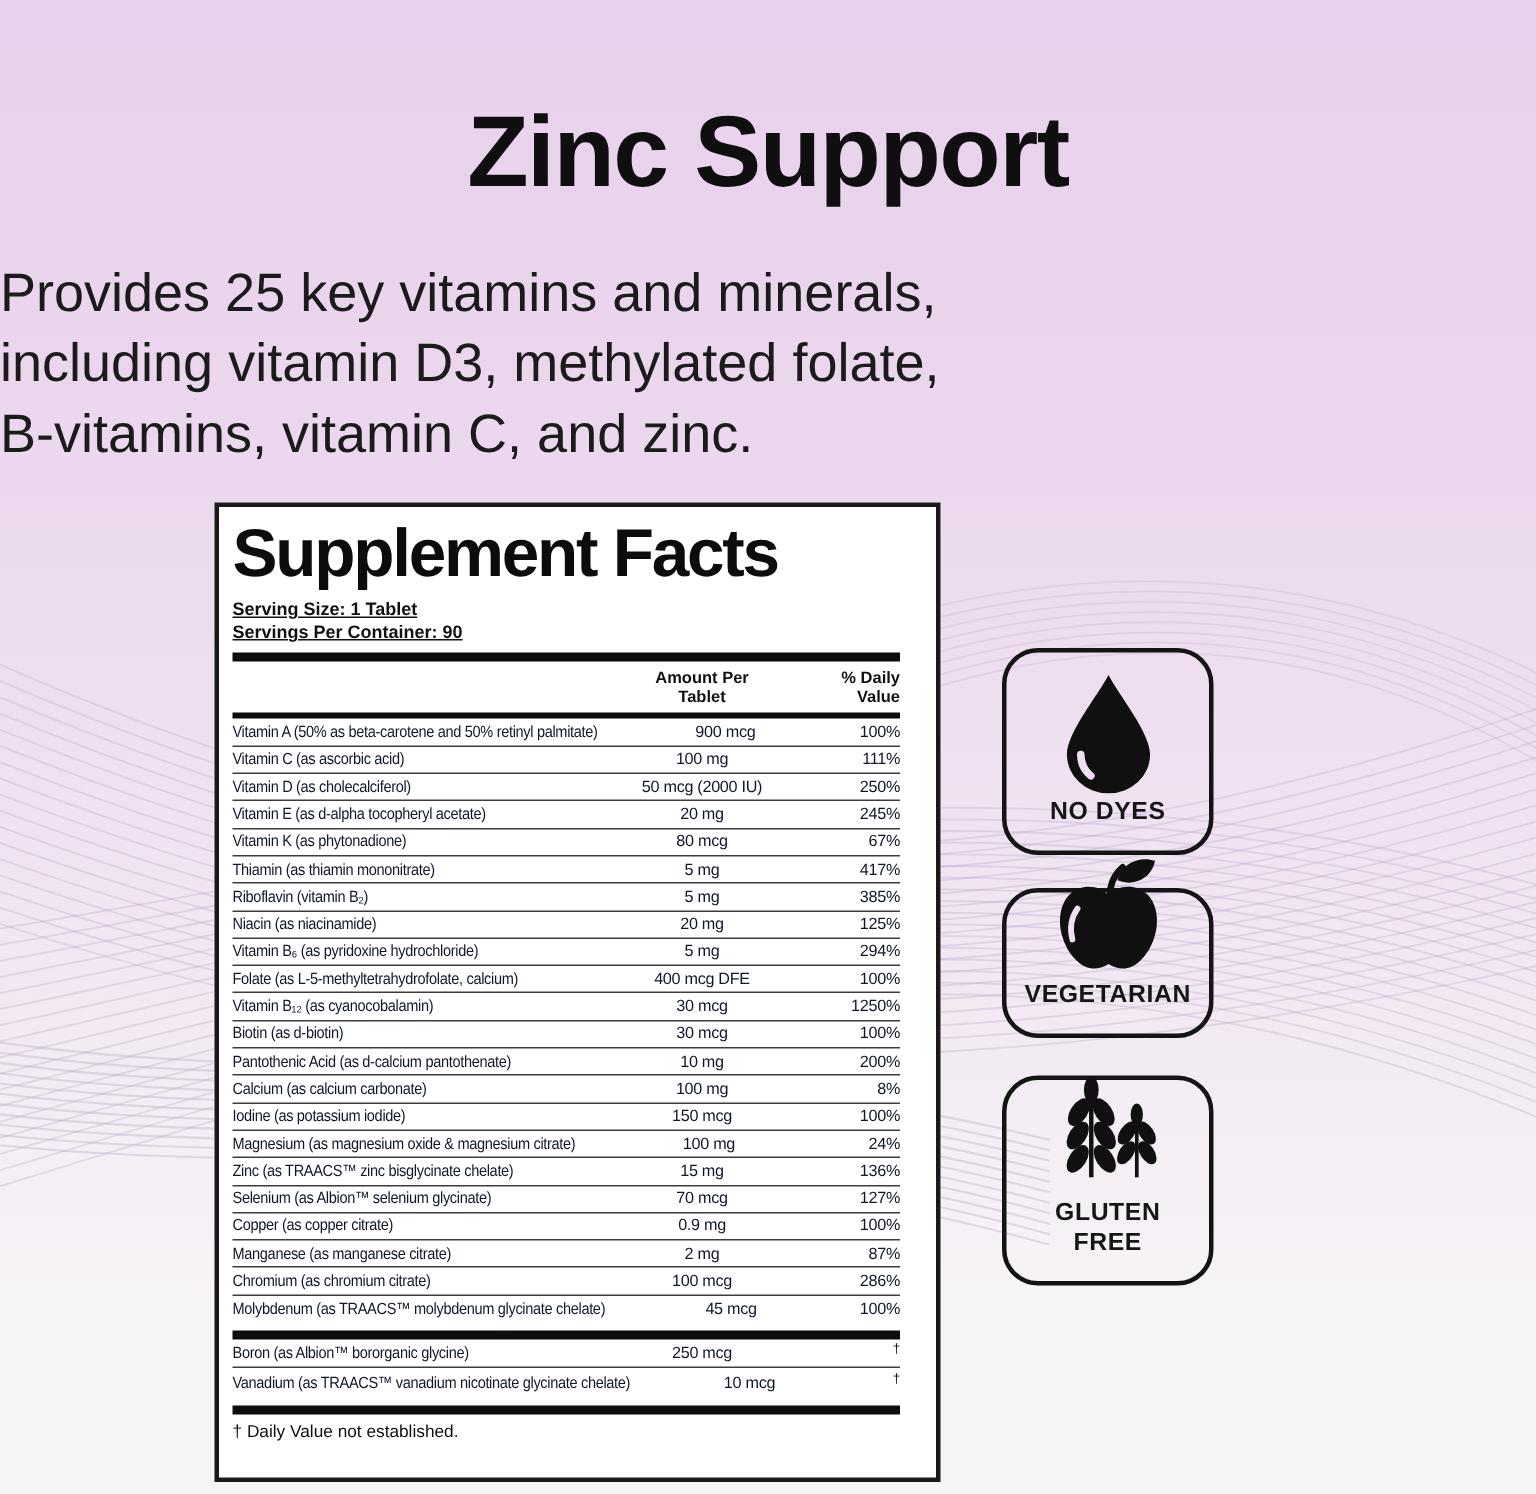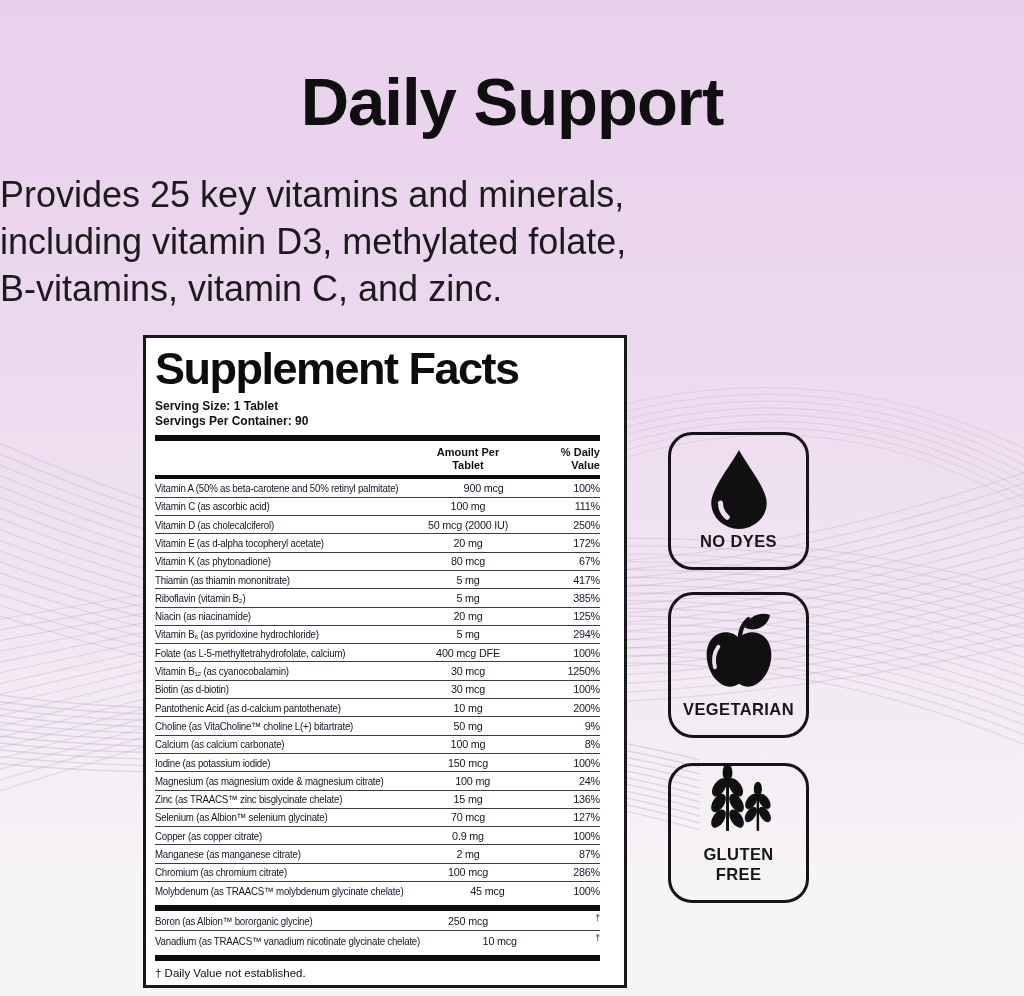--- a/index.html
+++ b/index.html
@@ -23,21 +23,21 @@
 
   
   .panel {
     position:absolute; left:143px; top:335px; width:484px; height:653px;
     background:#ffffff; border:3px solid #191919; padding:5px 24px 0 9px;
   }
   .sf-heading {
     font-size:45px; font-weight:bold; letter-spacing:-1.5px; line-height:1.02;
     color:#0c0c0c; margin:3px 0 7px 0; white-space:nowrap;
   }
-  .sf-serving { font-size:12px; font-weight:bold; color:#111; line-height:1.3; }
+  .sf-serving { font-size:12px; font-weight:bold; color:#111; line-height:1.3;text-decoration:underline; }
   .bar-thick { height:6px; background:#0d0d0d; margin-top:5px; }
   .bar-mid   { height:4px; background:#0d0d0d; margin-top:3px; }
   .sf-header-row { display:flex; align-items:flex-end; margin-top:5px; }
   .sf-header-spacer { flex:1; }
   .h-amount {
     width:132px; text-align:center; font-size:11px; font-weight:bold;
     line-height:1.2; white-space:pre-line; color:#111;
   }
   .h-dv {
     width:66px; text-align:right; font-size:11px; font-weight:bold;
@@ -60,21 +60,21 @@
   .sf-footnote { font-size:11.5px; font-weight:normal; color:#0e0e0e; padding:6px 0 6px 0; }
 
   
   .badges { position:absolute; left:668px; top:432px; width:141px; }
   .badge {
     width:141px; border:3px solid #141414; border-radius:24px;
     display:flex; flex-direction:column; align-items:center; justify-content:flex-end;
     background:transparent;
   }
   .badge-no-dyes    { height:138px; margin-bottom:22px; }
-  .badge-vegetarian { height:146px; margin-bottom:25px;border-radius:25px; }
+  .badge-vegetarian { height:100px; margin-bottom:25px; }
   .badge-gluten     { height:140px; }
   .badge .icon { flex:1; display:flex; align-items:center; justify-content:center; width:100%; padding-top:8px; }
   .badge-label {
     font-size:16.5px; font-weight:bold; color:#161616; letter-spacing:0.4px;
     text-align:center; line-height:1.25; white-space:pre-line; padding-bottom:15px;
   }
 </style>
 </head>
 <body>
 
@@ -129,21 +129,21 @@
       <path d="M520 140 C 720 40, 900 60, 1060 170" fill="none" stroke="#b7a2c3" stroke-opacity="0.25" stroke-width="1.1"></path>
       <path d="M520 131 C 720 34, 900 54, 1060 161" fill="none" stroke="#b7a2c3" stroke-opacity="0.25" stroke-width="1.1"></path>
       <path d="M520 122 C 720 28, 900 48, 1060 152" fill="none" stroke="#b7a2c3" stroke-opacity="0.25" stroke-width="1.1"></path>
       <path d="M520 113 C 720 22, 900 42, 1060 143" fill="none" stroke="#b7a2c3" stroke-opacity="0.25" stroke-width="1.1"></path>
       <path d="M520 104 C 720 16, 900 36, 1060 134" fill="none" stroke="#b7a2c3" stroke-opacity="0.25" stroke-width="1.1"></path>
       <path d="M520 95 C 720 10, 900 30, 1060 125" fill="none" stroke="#b7a2c3" stroke-opacity="0.25" stroke-width="1.1"></path>
       <path d="M520 86 C 720 4, 900 24, 1060 116" fill="none" stroke="#b7a2c3" stroke-opacity="0.25" stroke-width="1.1"></path>
       <path d="M520 77 C 720 -2, 900 18, 1060 107" fill="none" stroke="#b7a2c3" stroke-opacity="0.25" stroke-width="1.1"></path>
     </svg>
 
-  <div class="title">Daily Support</div>
+  <div class="title">Zinc Support</div>
   <div class="subtitle">Provides 25 key vitamins and minerals,
 including vitamin D3, methylated folate,
 B-vitamins, vitamin C, and zinc.</div>
 
   <div class="panel">
     <div class="sf-heading">Supplement Facts</div>
     <div class="sf-serving">Serving Size: 1 Tablet</div>
     <div class="sf-serving">Servings Per Container: 90</div>
 
     <div class="bar-thick"></div>
@@ -174,21 +174,21 @@
 
         <div class="sf-row">
           <span class="sf-name">Vitamin D (as cholecalciferol)</span>
           <span class="sf-amount">50 mcg (2000 IU)</span>
           <span class="sf-dv">250%</span>
         </div>
 
         <div class="sf-row">
           <span class="sf-name">Vitamin E (as d-alpha tocopheryl acetate)</span>
           <span class="sf-amount">20 mg</span>
-          <span class="sf-dv">172%</span>
+          <span class="sf-dv">245%</span>
         </div>
 
         <div class="sf-row">
           <span class="sf-name">Vitamin K (as phytonadione)</span>
           <span class="sf-amount">80 mcg</span>
           <span class="sf-dv">67%</span>
         </div>
 
         <div class="sf-row">
           <span class="sf-name">Thiamin (as thiamin mononitrate)</span>
@@ -231,25 +231,20 @@
           <span class="sf-amount">30 mcg</span>
           <span class="sf-dv">100%</span>
         </div>
 
         <div class="sf-row">
           <span class="sf-name">Pantothenic Acid (as d-calcium pantothenate)</span>
           <span class="sf-amount">10 mg</span>
           <span class="sf-dv">200%</span>
         </div>
 
-        <div class="sf-row">
-          <span class="sf-name">Choline (as VitaCholine™ choline L(+) bitartrate)</span>
-          <span class="sf-amount">50 mg</span>
-          <span class="sf-dv">9%</span>
-        </div>
 
         <div class="sf-row">
           <span class="sf-name">Calcium (as calcium carbonate)</span>
           <span class="sf-amount">100 mg</span>
           <span class="sf-dv">8%</span>
         </div>
 
         <div class="sf-row">
           <span class="sf-name">Iodine (as potassium iodide)</span>
           <span class="sf-amount">150 mcg</span>

